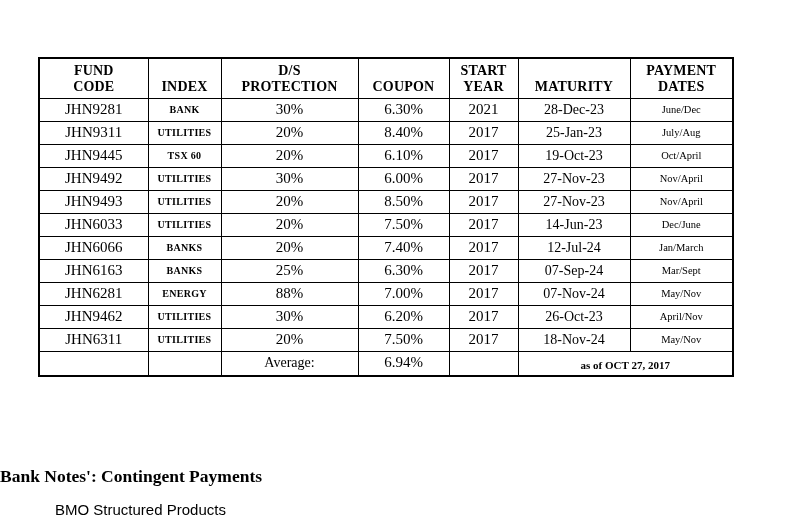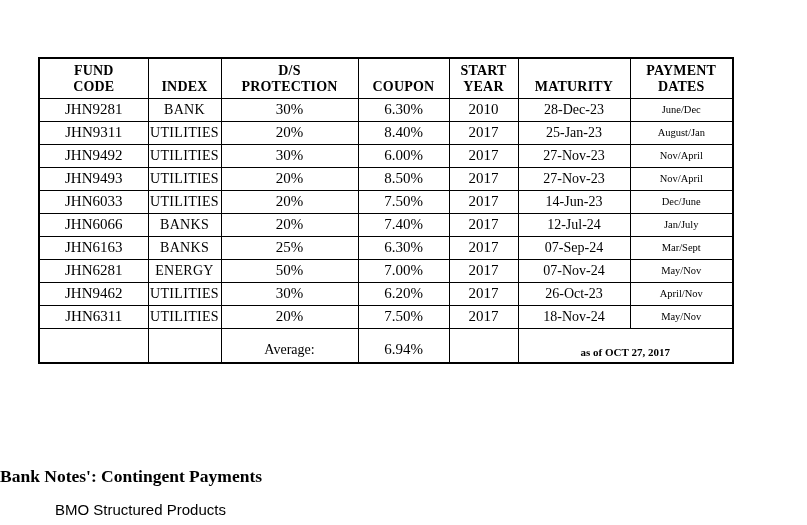--- a/index.html
+++ b/index.html
@@ -28,24 +28,24 @@
     white-space: pre-line;
     padding: 2px 1px 3px;
   }
   .notes tbody td {
     height: 23px;
     text-align: center; vertical-align: middle;
     padding: 0 1px;
   }
   td.c-fund, td.c-prot, td.c-coupon, td.c-year { font-size: 15px; }
   td.c-maturity { font-size: 14px; }
-  td.c-index { font-size: 14px; letter-spacing: 0.3px; }
+  td.c-index { font-size: 10px; letter-spacing: 0.3px; font-weight: bold; }
   td.c-payment { font-size: 10.5px; }
 
-  tr.footer-row td { height: 35px; vertical-align: bottom; padding: 0 1px 4px; text-align: center; }
+  tr.footer-row td { height: 25px; vertical-align: bottom; padding: 0 1px 4px; text-align: center; }
   td.c-avg-label { font-size: 14px; }
   td.c-avg-value { font-size: 15px; }
   td.c-asof { font-size: 11px; font-weight: bold; }
 
   .doc-title {
     position: absolute; left: 0; top: 466px; width: 722px;
     text-align: left;
     font-size: 17.5px; font-weight: bold;
     font-family: "Liberation Serif", serif;
   }
@@ -84,32 +84,41 @@
         <th>PAYMENT
 DATES</th>
       </tr>
     </thead>
     <tbody>
       <tr>
         <td class="c-fund">JHN9281</td>
         <td class="c-index">BANK</td>
         <td class="c-prot">30%</td>
         <td class="c-coupon">6.30%</td>
-        <td class="c-year">2010</td>
+        <td class="c-year">2021</td>
         <td class="c-maturity">28-Dec-23</td>
         <td class="c-payment">June/Dec</td>
       </tr>
       <tr>
         <td class="c-fund">JHN9311</td>
         <td class="c-index">UTILITIES</td>
         <td class="c-prot">20%</td>
         <td class="c-coupon">8.40%</td>
         <td class="c-year">2017</td>
         <td class="c-maturity">25-Jan-23</td>
-        <td class="c-payment">August/Jan</td>
+        <td class="c-payment">July/Aug</td>
+      </tr>
+      <tr>
+        <td class="c-fund">JHN9445</td>
+        <td class="c-index">TSX 60</td>
+        <td class="c-prot">20%</td>
+        <td class="c-coupon">6.10%</td>
+        <td class="c-year">2017</td>
+        <td class="c-maturity">19-Oct-23</td>
+        <td class="c-payment">Oct/April</td>
       </tr>
       <tr>
         <td class="c-fund">JHN9492</td>
         <td class="c-index">UTILITIES</td>
         <td class="c-prot">30%</td>
         <td class="c-coupon">6.00%</td>
         <td class="c-year">2017</td>
         <td class="c-maturity">27-Nov-23</td>
         <td class="c-payment">Nov/April</td>
       </tr>
@@ -131,35 +140,35 @@
         <td class="c-maturity">14-Jun-23</td>
         <td class="c-payment">Dec/June</td>
       </tr>
       <tr>
         <td class="c-fund">JHN6066</td>
         <td class="c-index">BANKS</td>
         <td class="c-prot">20%</td>
         <td class="c-coupon">7.40%</td>
         <td class="c-year">2017</td>
         <td class="c-maturity">12-Jul-24</td>
-        <td class="c-payment">Jan/July</td>
+        <td class="c-payment">Jan/March</td>
       </tr>
       <tr>
         <td class="c-fund">JHN6163</td>
         <td class="c-index">BANKS</td>
         <td class="c-prot">25%</td>
         <td class="c-coupon">6.30%</td>
         <td class="c-year">2017</td>
         <td class="c-maturity">07-Sep-24</td>
         <td class="c-payment">Mar/Sept</td>
       </tr>
       <tr>
         <td class="c-fund">JHN6281</td>
         <td class="c-index">ENERGY</td>
-        <td class="c-prot">50%</td>
+        <td class="c-prot">88%</td>
         <td class="c-coupon">7.00%</td>
         <td class="c-year">2017</td>
         <td class="c-maturity">07-Nov-24</td>
         <td class="c-payment">May/Nov</td>
       </tr>
       <tr>
         <td class="c-fund">JHN9462</td>
         <td class="c-index">UTILITIES</td>
         <td class="c-prot">30%</td>
         <td class="c-coupon">6.20%</td>

